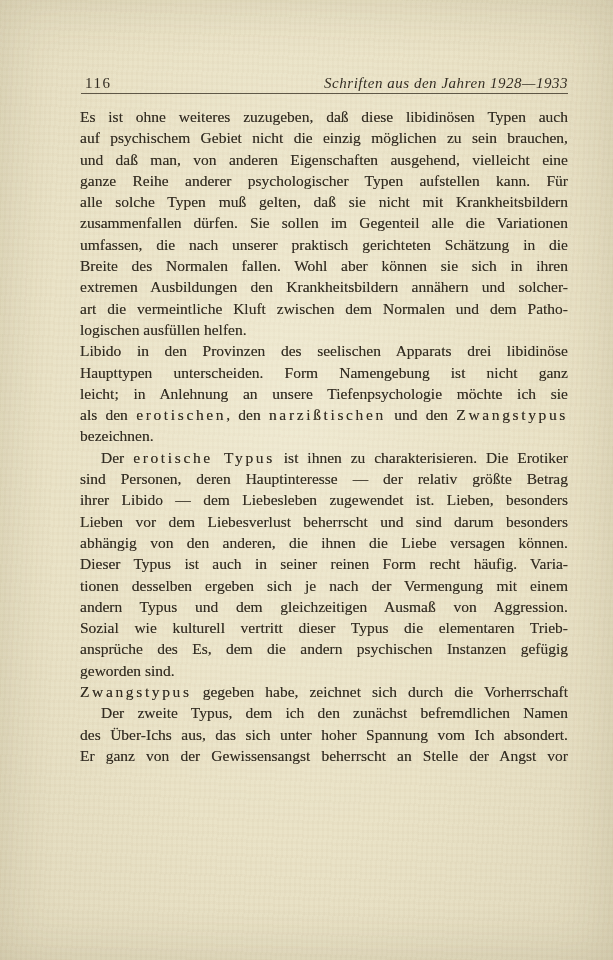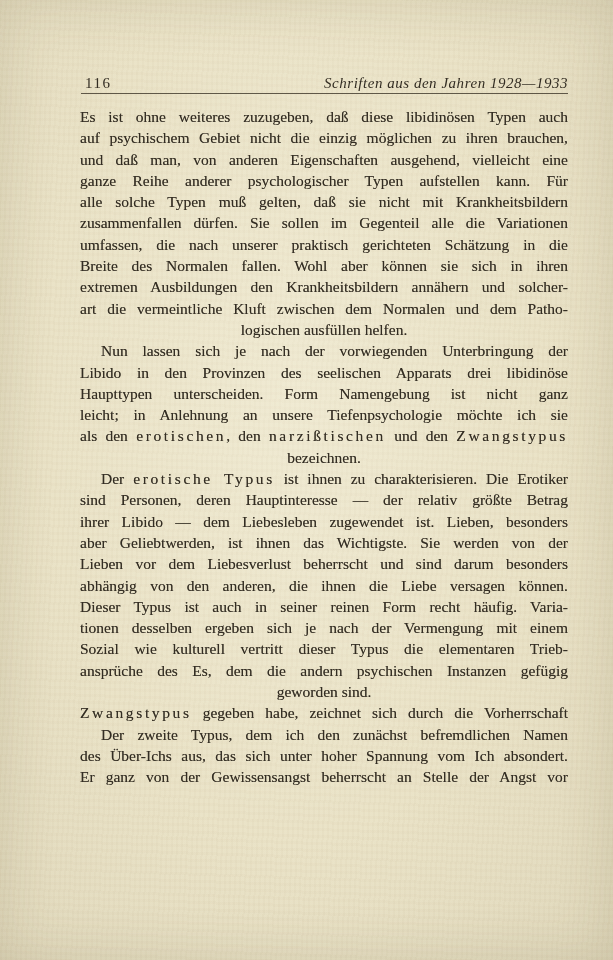--- a/index.html
+++ b/index.html
@@ -73,60 +73,59 @@
     overflow: visible;
     white-space: normal;
   }
   .line::after {
     content: "";
     display: inline-block;
     width: 100%;
     height: 0;
     vertical-align: top;
   }
-  .line.endline { text-align: center; }
+  .line.endline { text-align: left; }
   .line.endline::after { content: none; }
   .line.indent { padding-left: 21px; }
   .gesperrt { letter-spacing: 0.17em; }
 </style>
 </head>
 <body>
 
 <div class="page">
   <div class="header">
     <span class="pagenum">116</span>
     <span class="running-title">Schriften aus den Jahren 1928—1933</span>
   </div>
   <div class="header-rule"></div>
   <div class="textblock">
       <div class="line"><span>Es ist ohne weiteres zuzugeben, daß diese libidinösen Typen auch</span></div>
-      <div class="line"><span>auf psychischem Gebiet nicht die einzig möglichen zu ihren brauchen,</span></div>
+      <div class="line"><span>auf psychischem Gebiet nicht die einzig möglichen zu sein brauchen,</span></div>
       <div class="line"><span>und daß man, von anderen Eigenschaften ausgehend, vielleicht eine</span></div>
       <div class="line"><span>ganze Reihe anderer psychologischer Typen aufstellen kann. Für</span></div>
       <div class="line"><span>alle solche Typen muß gelten, daß sie nicht mit Krankheitsbildern</span></div>
       <div class="line"><span>zusammenfallen dürfen. Sie sollen im Gegenteil alle die Variationen</span></div>
       <div class="line"><span>umfassen, die nach unserer praktisch gerichteten Schätzung in die</span></div>
       <div class="line"><span>Breite des Normalen fallen. Wohl aber können sie sich in ihren</span></div>
       <div class="line"><span>extremen Ausbildungen den Krankheitsbildern annähern und solcher-</span></div>
       <div class="line"><span>art die vermeintliche Kluft zwischen dem Normalen und dem Patho-</span></div>
       <div class="line endline"><span>logischen ausfüllen helfen.</span></div>
-      <div class="line indent"><span>Nun lassen sich je nach der vorwiegenden Unterbringung der</span></div>
       <div class="line"><span>Libido in den Provinzen des seelischen Apparats drei libidinöse</span></div>
       <div class="line"><span>Haupttypen unterscheiden. Form Namengebung ist nicht ganz</span></div>
       <div class="line"><span>leicht; in Anlehnung an unsere Tiefenpsychologie möchte ich sie</span></div>
       <div class="line"><span>als den </span><span class="gesperrt">erotischen</span><span>, den </span><span class="gesperrt">narzißtischen</span><span> und den </span><span class="gesperrt">Zwangstypus</span></div>
       <div class="line endline"><span>bezeichnen.</span></div>
       <div class="line indent"><span>Der </span><span class="gesperrt">erotische Typus</span><span> ist ihnen zu charakterisieren. Die Erotiker</span></div>
       <div class="line"><span>sind Personen, deren Hauptinteresse — der relativ größte Betrag</span></div>
       <div class="line"><span>ihrer Libido — dem Liebesleben zugewendet ist. Lieben, besonders</span></div>
-      <div class="line"><span>aber Geliebtwerden, ist ihnen das Wichtigste. Sie werden von der</span></div>
       <div class="line"><span>Lieben vor dem Liebesverlust beherrscht und sind darum besonders</span></div>
       <div class="line"><span>abhängig von den anderen, die ihnen die Liebe versagen können.</span></div>
       <div class="line"><span>Dieser Typus ist auch in seiner reinen Form recht häufig. Varia-</span></div>
       <div class="line"><span>tionen desselben ergeben sich je nach der Vermengung mit einem</span></div>
+      <div class="line"><span>andern Typus und dem gleichzeitigen Ausmaß von Aggression.</span></div>
       <div class="line"><span>Sozial wie kulturell vertritt dieser Typus die elementaren Trieb-</span></div>
       <div class="line"><span>ansprüche des Es, dem die andern psychischen Instanzen gefügig</span></div>
       <div class="line endline"><span>geworden sind.</span></div>
       <div class="line"><span class="gesperrt">Zwangstypus</span><span> gegeben habe, zeichnet sich durch die Vorherrschaft</span></div>
       <div class="line indent"><span>Der zweite Typus, dem ich den zunächst befremdlichen Namen</span></div>
       <div class="line"><span>des Über-Ichs aus, das sich unter hoher Spannung vom Ich absondert.</span></div>
       <div class="line"><span>Er ganz von der Gewissensangst beherrscht an Stelle der Angst vor</span></div>
     </div>
 </div>
 

